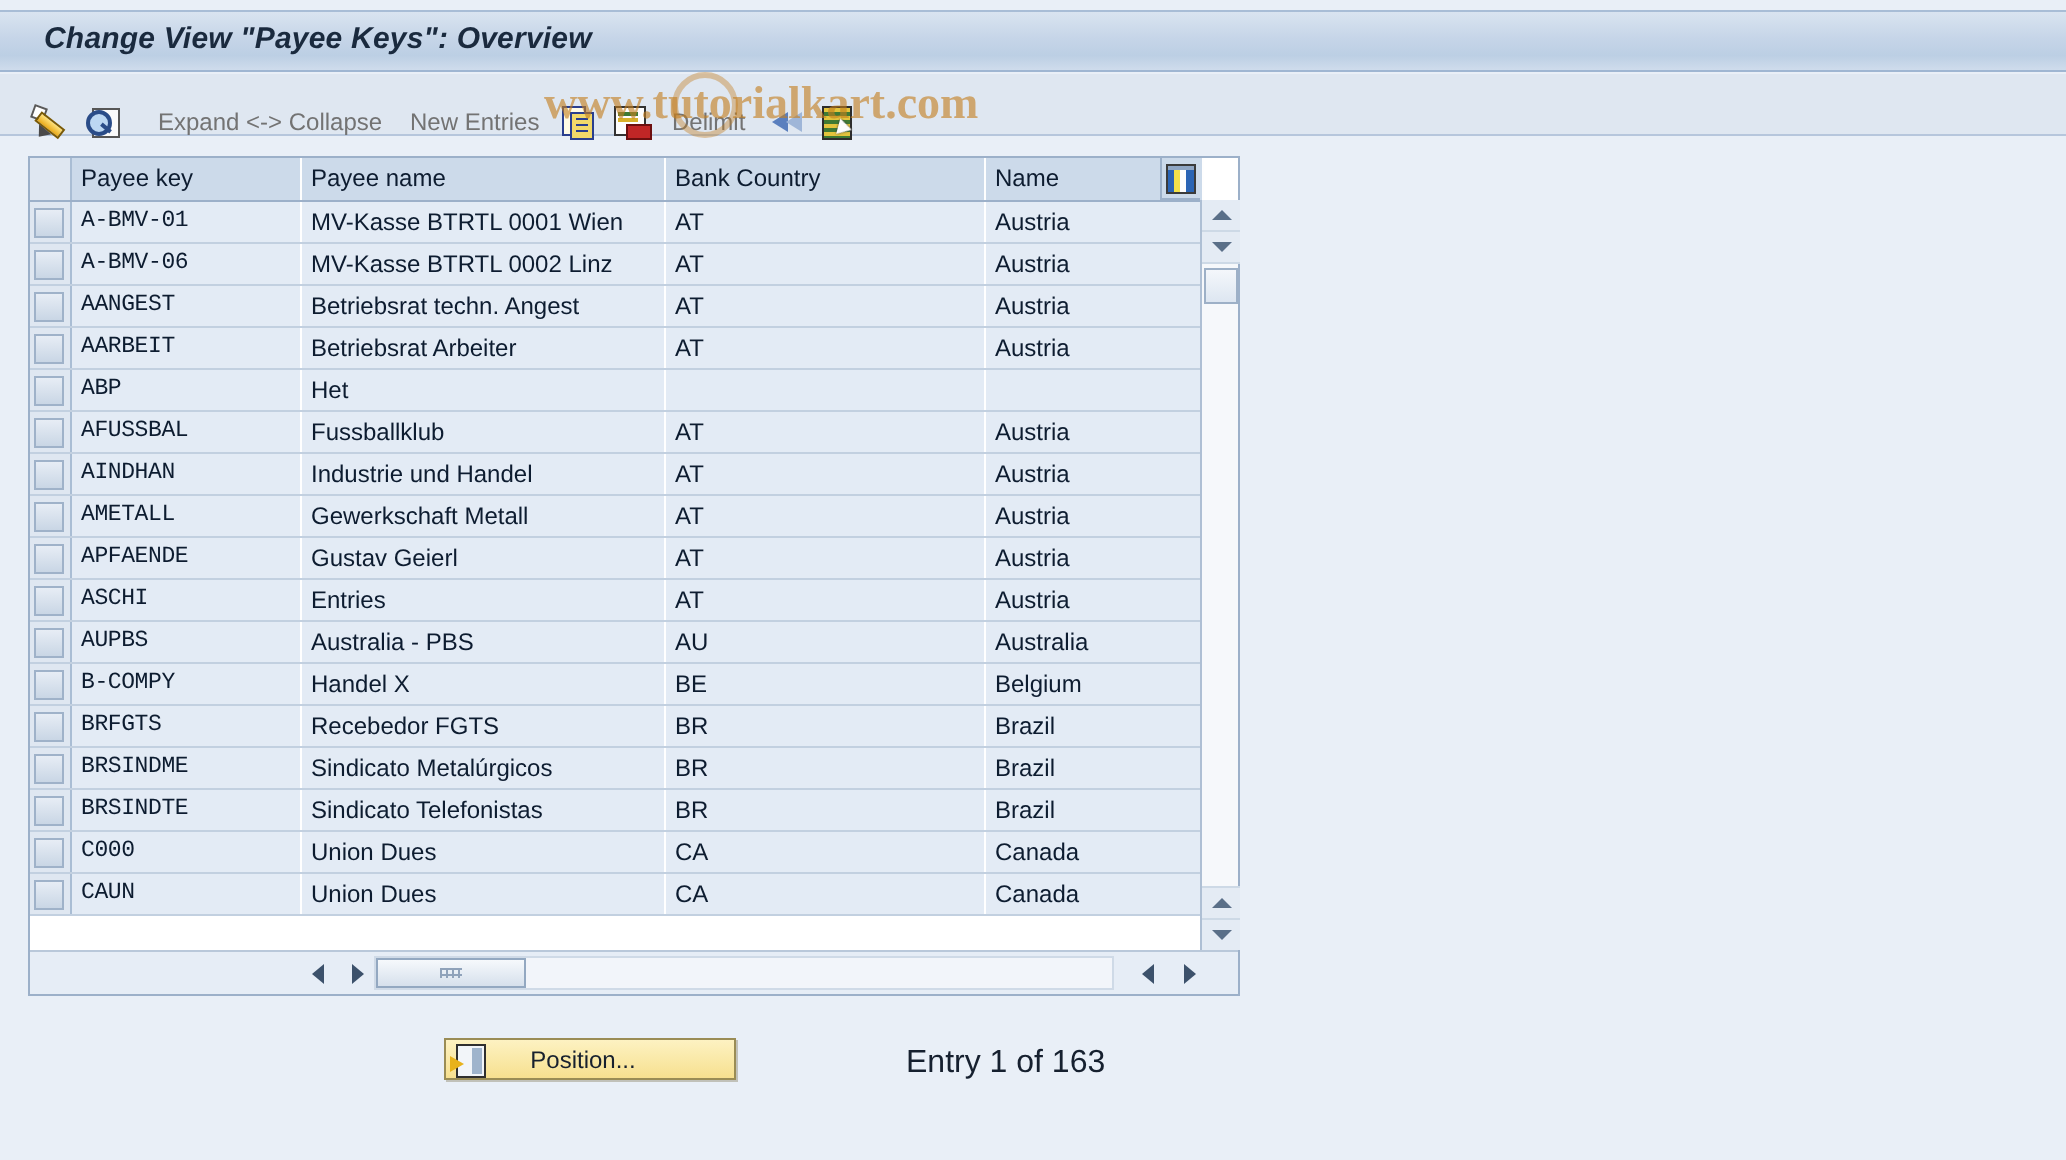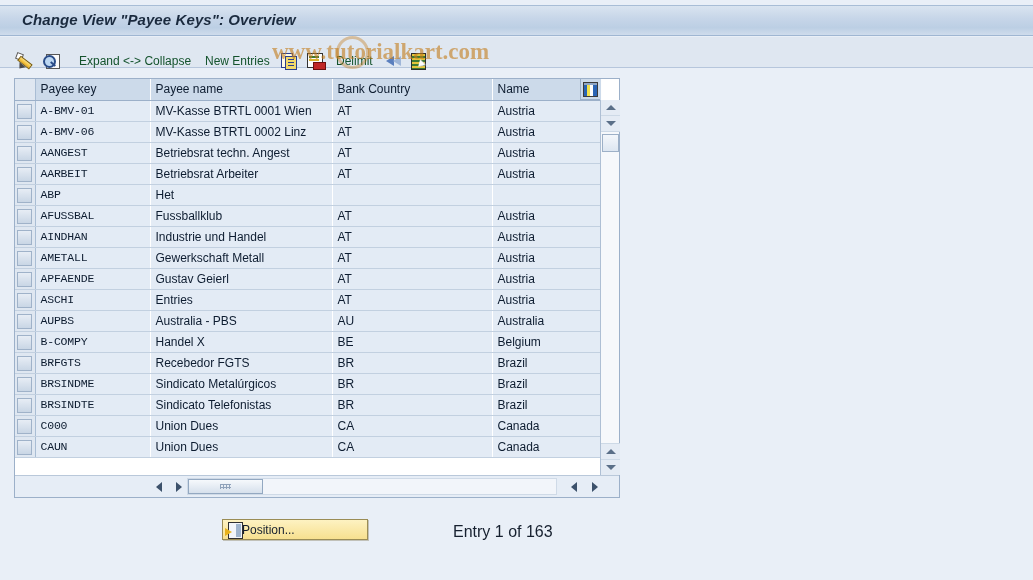--- a/index.html
+++ b/index.html
@@ -36,21 +36,21 @@
   .toolbar {
     position: absolute; left: 0; top: 37px;
     width: 1033px; height: 31px;
     background: #dfe7f1;
     border-bottom: 1px solid #b6c6dc;
     box-sizing: border-box;
   }
   .tb-item {
     position: absolute; top: 0; height: 47px;
     display: flex; align-items: center;
-    font-size: 12px; color: #14532d;
+    font-size: 12px; color: #737373;
     white-space: nowrap;
   }
   .tb-label { padding: 0 3px; }
 
   
   .ico { display: inline-block; position: relative; }
 
   
   .ic-pencil { width: 18px; height: 16px; }
   .ic-pencil .blade {
@@ -328,21 +328,21 @@
   .posbtn .pos-ico .bx i {
     position: absolute; left: 7px; top: 1px; width: 5px; height: 13px;
     background: #9fb4cc; display: block;
   }
   .posbtn .pos-ico .arr {
     position: absolute; left: 0px; top: 6px; width: 0; height: 0;
     border-top: 4px solid transparent; border-bottom: 4px solid transparent;
     border-left: 7px solid #e8b21c;
   }
   .posbtn .pos-lbl {
-    flex: 1; text-align: left; padding-right: 26px;
+    flex: 1; text-align: center; padding-right: 26px;
   }
   .entrytxt {
     position: absolute; left: 453px; top: 523px;
     font-size: 16px; color: #16202f; white-space: nowrap;
   }
 </style>
 </head>
 <body>
 
 <div id="app">

